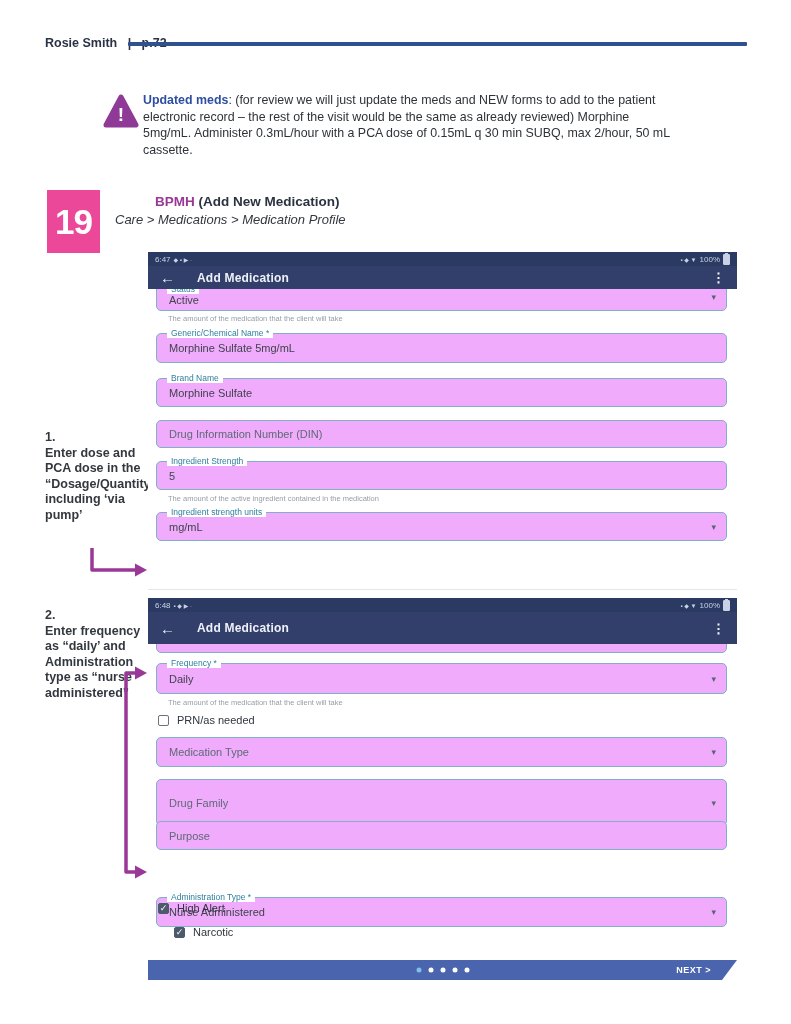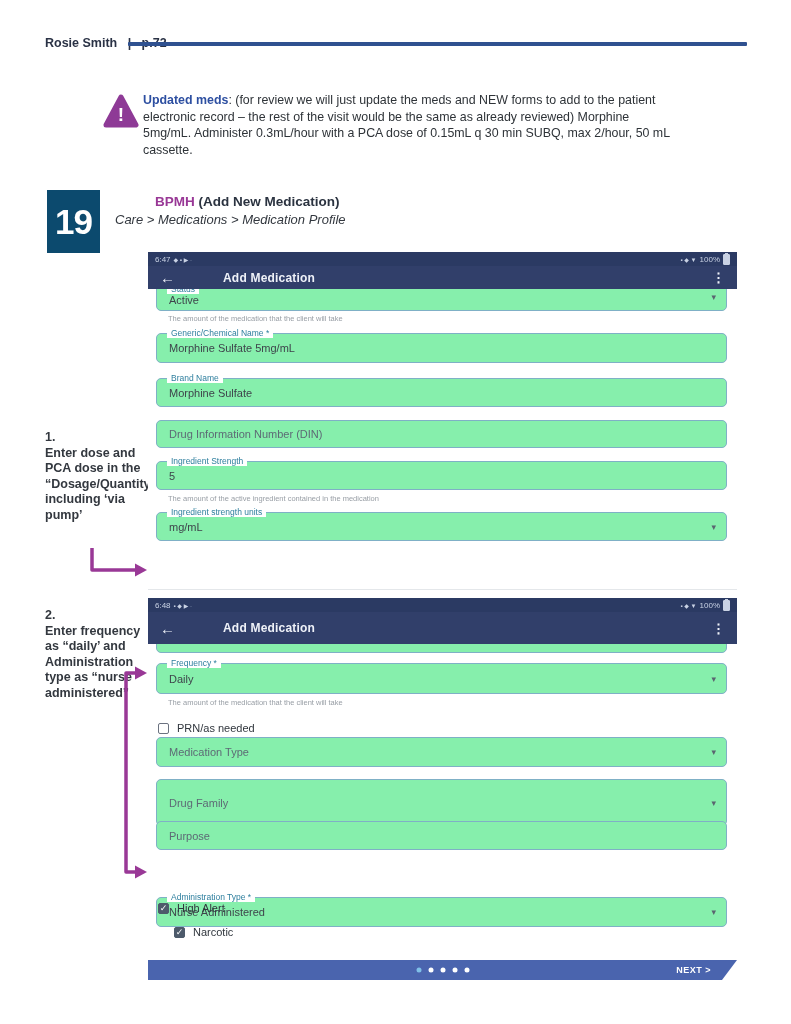--- a/index.html
+++ b/index.html
@@ -9,45 +9,45 @@
   
   .doc-header{position:absolute;left:45px;top:36px;font-size:12.5px;font-weight:bold;color:#2a3245;}
   .doc-rule{position:absolute;left:128px;top:42px;width:619px;height:4px;background:#2f5190;border-radius:1px;}
 
   
   .note-icon{position:absolute;left:103px;top:93px;}
   .note-text{position:absolute;left:143px;top:92px;width:537px;font-size:12.4px;line-height:16.6px;color:#2e3338;}
   .note-lead{font-weight:bold;color:#2d4fa1;}
 
   
-  .step-box{position:absolute;left:47px;top:190px;width:53px;height:63px;background:#0c4a6e;
+  .step-box{position:absolute;left:47px;top:190px;width:53px;height:63px;background:#ec4899;
             color:#fff;font-size:35px;font-weight:bold;text-align:center;line-height:63px;letter-spacing:-1px;}
   .step-title{position:absolute;left:115px;top:194px;font-size:13.5px;font-weight:bold;color:#2b3340;}
   .step-title .hl{color:#993896;margin-left:40px;}
   .step-crumb{position:absolute;left:115px;top:212px;font-size:13px;font-style:italic;color:#33383f;}
 
   
   .side{position:absolute;left:45px;width:100px;font-size:12.5px;font-weight:600;line-height:15.6px;color:#33383f;}
   .side .num{margin-bottom:0px;}
 
   
   .shot{position:absolute;left:148px;width:589px;background:#fff;overflow:hidden;}
   .sbar{position:absolute;left:0;top:0;width:100%;height:14px;background:#2b3a63;z-index:6;
         display:flex;justify-content:space-between;align-items:center;box-sizing:border-box;
         padding:0 7px;color:#c9d2e4;font-size:8px;}
   .sbar .grp{display:flex;align-items:center;gap:3px;}
   .batt{display:inline-block;width:5px;height:9px;border:1px solid #c9d2e4;border-radius:1px;background:#c9d2e4;position:relative;}
   .batt:before{content:"";position:absolute;top:-2px;left:1px;width:3px;height:1px;background:#c9d2e4;}
   .abar{position:absolute;left:0;width:100%;background:#313f6a;z-index:5;display:flex;align-items:center;
         color:#eef1f8;box-sizing:border-box;padding:0 12px;}
   .abar .back{font-size:15px;margin-right:22px;}
-  .abar .ttl{font-size:12px;font-weight:bold;letter-spacing:.2px;margin-left:26px;}
+  .abar .ttl{font-size:12px;font-weight:bold;letter-spacing:.2px;}
   .abar .menu{margin-left:auto;font-size:13px;font-weight:bold;}
 
-  .mfield{position:absolute;left:8px;width:571px;border:1.5px solid #7fb0c6;border-radius:5px;background:#86efac;box-sizing:border-box;z-index:1;}
+  .mfield{position:absolute;left:8px;width:571px;border:1.5px solid #7fb0c6;border-radius:5px;background:#f0abfc;box-sizing:border-box;z-index:1;}
   .flabel{position:absolute;top:-6.5px;left:10px;background:#fff;padding:0 4px;font-size:8.5px;color:#2e7f9e;white-space:nowrap;}
   .fvalue{position:absolute;left:12px;top:50%;transform:translateY(-50%);font-size:11px;color:#3e444b;white-space:nowrap;}
   .ph .fvalue{color:#5d6a75;}
   .fcaret{position:absolute;right:10px;top:50%;transform:translateY(-50%);font-size:9px;color:#5a6470;}
   .fhelper{position:absolute;left:20px;font-size:7.5px;color:#989ea5;white-space:nowrap;z-index:1;}
 
   .cbrow{position:absolute;left:10px;display:flex;align-items:center;gap:8px;font-size:11px;color:#30363d;z-index:1;}
   .cbox{width:11px;height:11px;border:1.5px solid #6b7280;border-radius:2px;background:#fff;box-sizing:border-box;
         color:#fff;font-size:9px;line-height:8px;text-align:center;}
   .cbox.checked{background:#4d5a6b;border-color:#4d5a6b;}
@@ -171,21 +171,21 @@
 
     <div class="mfield" style="top:39px;height:16px;"></div>
 
     <div class="mfield" style="top:65px;height:31px;">
       <span class="flabel">Frequency *</span>
       <span class="fvalue">Daily</span>
       <span class="fcaret">▾</span>
     </div>
     <div class="fhelper" style="top:100px;">The amount of the medication that the client will take</div>
 
-    <div class="cbrow" style="top:124px;">
+    <div class="cbrow" style="top:116px;">
       <span class="cbox"></span>
       <span>PRN/as needed</span>
     </div>
 
     <div class="mfield ph" style="top:139px;height:30px;">
       <span class="fvalue">Medication Type</span>
       <span class="fcaret">▾</span>
     </div>
 
     <div class="mfield ph" style="top:181px;height:47px;">

